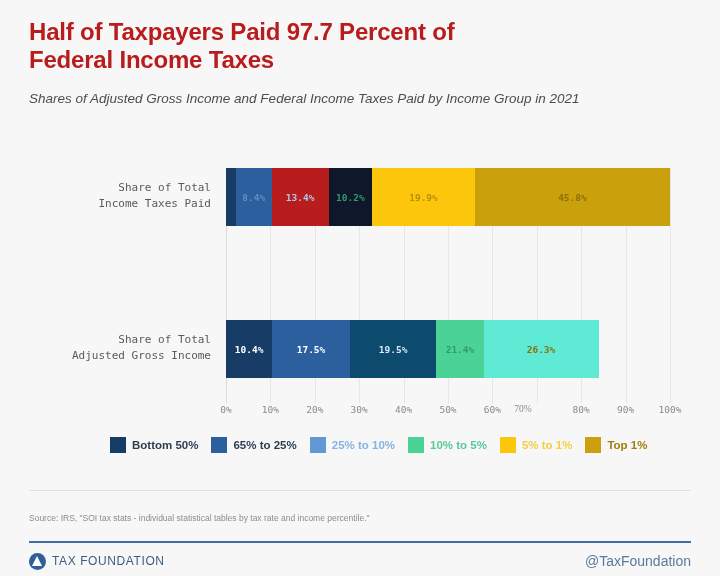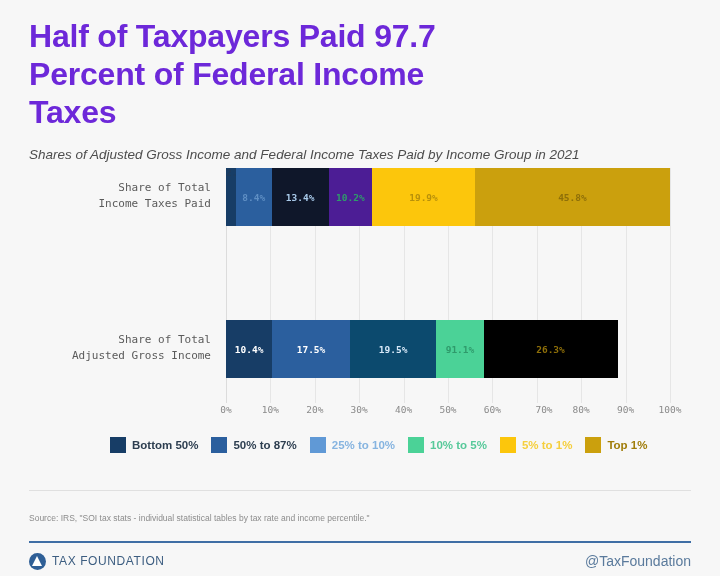--- a/index.html
+++ b/index.html
@@ -23,23 +23,23 @@
   }
 
   
   #header {
     position: absolute;
     left: 29px;
     top: 18px;
     width: 660px;
   }
   #chart-title {
-    font-size: 32px;
+    font-size: 24px;
     font-weight: bold;
-    color: #6d28d9;
+    color: #b91c1c;
     line-height: 1.18;
     letter-spacing: -0.2px;
     margin: 0;
     max-width: 480px;
   }
   #chart-subtitle {
     font-size: 13.5px;
     font-style: italic;
     color: #4d4d4d;
     line-height: 1.42;
@@ -263,65 +263,65 @@
         <div class="gridline" style="left: 310.8px;"></div>
         <div class="gridline" style="left: 355.2px;"></div>
         <div class="gridline" style="left: 399.6px;"></div>
         <div class="gridline" style="left: 444px;"></div>
       </div>
     <div class="bar-row" id="bar-row-taxes">
         <div class="seg" style="width: 10.212px; background: rgb(23, 61, 102); position: relative;">
           <span class="callout" style="color: rgb(31, 59, 92);">2.3%</span>
         </div>
         <div class="seg" style="width: 37.296px; background: rgb(43, 95, 158); color: rgb(95, 143, 196);">8.4%</div>
-        <div class="seg" style="width: 59.496px; background: #0f172a; color: rgb(169, 203, 235);">13.4%</div>
-        <div class="seg" style="width: 45.288px; background: #4c1d95; color: rgb(47, 154, 107);">10.2%</div>
+        <div class="seg" style="width: 59.496px; background: #b91c1c; color: rgb(169, 203, 235);">13.4%</div>
+        <div class="seg" style="width: 45.288px; background: #0f172a; color: rgb(47, 154, 107);">10.2%</div>
         <div class="seg" style="width: 107px; background: rgb(252, 198, 12); color: rgb(184, 144, 10);">19.9%</div>
         <div class="seg" style="width: 203.352px; background: rgb(203, 160, 13); color: rgb(142, 111, 9);">45.8%</div>
       </div>
     <div class="bar-row" id="bar-row-agi">
         <div class="seg" style="width: 46.176px; background: rgb(23, 61, 102); color: rgb(255, 255, 255);">10.4%</div>
         <div class="seg" style="width: 77.7px; background: rgb(43, 95, 158); color: rgb(255, 255, 255);">17.5%</div>
         <div class="seg" style="width: 86.58px; background: #0c4a6e; color: rgb(214, 231, 247);">19.5%</div>
-        <div class="seg" style="width: 47.064px; background: rgb(75, 210, 151); color: rgb(47, 154, 107);">91.1%</div>
-        <div class="seg" style="width: 134px; background: #000000; color: rgb(142, 111, 9);">26.3%</div>
+        <div class="seg" style="width: 47.064px; background: rgb(75, 210, 151); color: rgb(47, 154, 107);">21.4%</div>
+        <div class="seg" style="width: 115px; background: #5eead4; color: rgb(142, 111, 9);">26.3%</div>
       </div>
   </div>
 
   <div class="cat-label" id="cat-label-taxes">
     <div>Share of Total</div>
     <div>Income Taxes Paid</div>
   </div>
   <div class="cat-label" id="cat-label-agi">
     <div>Share of Total</div>
     <div>Adjusted Gross Income</div>
   </div>
 
   <div id="x-axis">
       <div class="tick-label" style="left: 0px;">0%</div>
       <div class="tick-label" style="left: 44.4px;">10%</div>
       <div class="tick-label" style="left: 88.8px;">20%</div>
       <div class="tick-label" style="left: 133.2px;">30%</div>
       <div class="tick-label" style="left: 177.6px; text-align: right;">40%</div>
       <div class="tick-label" style="left: 222px;">50%</div>
       <div class="tick-label" style="left: 266.4px;">60%</div>
-      <div class="tick-label" style="left: 318px;">70%</div>
+      <div class="tick-label" style="left: 297px; font-family: Liberation Serif, serif;">70%</div>
       <div class="tick-label" style="left: 355.2px;">80%</div>
       <div class="tick-label" style="left: 399.6px;">90%</div>
       <div class="tick-label" style="left: 444px;">100%</div>
     </div>
 
   <div id="legend">
       <div class="legend-item">
         <span class="legend-swatch" style="background: rgb(23, 61, 102);"></span>
         <span class="legend-text" style="color: rgb(45, 62, 80);">Bottom 50%</span>
       </div>
       <div class="legend-item">
         <span class="legend-swatch" style="background: rgb(43, 95, 158);"></span>
-        <span class="legend-text" style="color: rgb(45, 62, 80);">50% to 87%</span>
+        <span class="legend-text" style="color: rgb(45, 62, 80);">65% to 25%</span>
       </div>
       <div class="legend-item">
         <span class="legend-swatch" style="background: rgb(96, 153, 214);"></span>
         <span class="legend-text" style="color: rgb(134, 180, 224);">25% to 10%</span>
       </div>
       <div class="legend-item">
         <span class="legend-swatch" style="background: rgb(75, 210, 151);"></span>
         <span class="legend-text" style="color: rgb(87, 201, 154);">10% to 5%</span>
       </div>
       <div class="legend-item">

